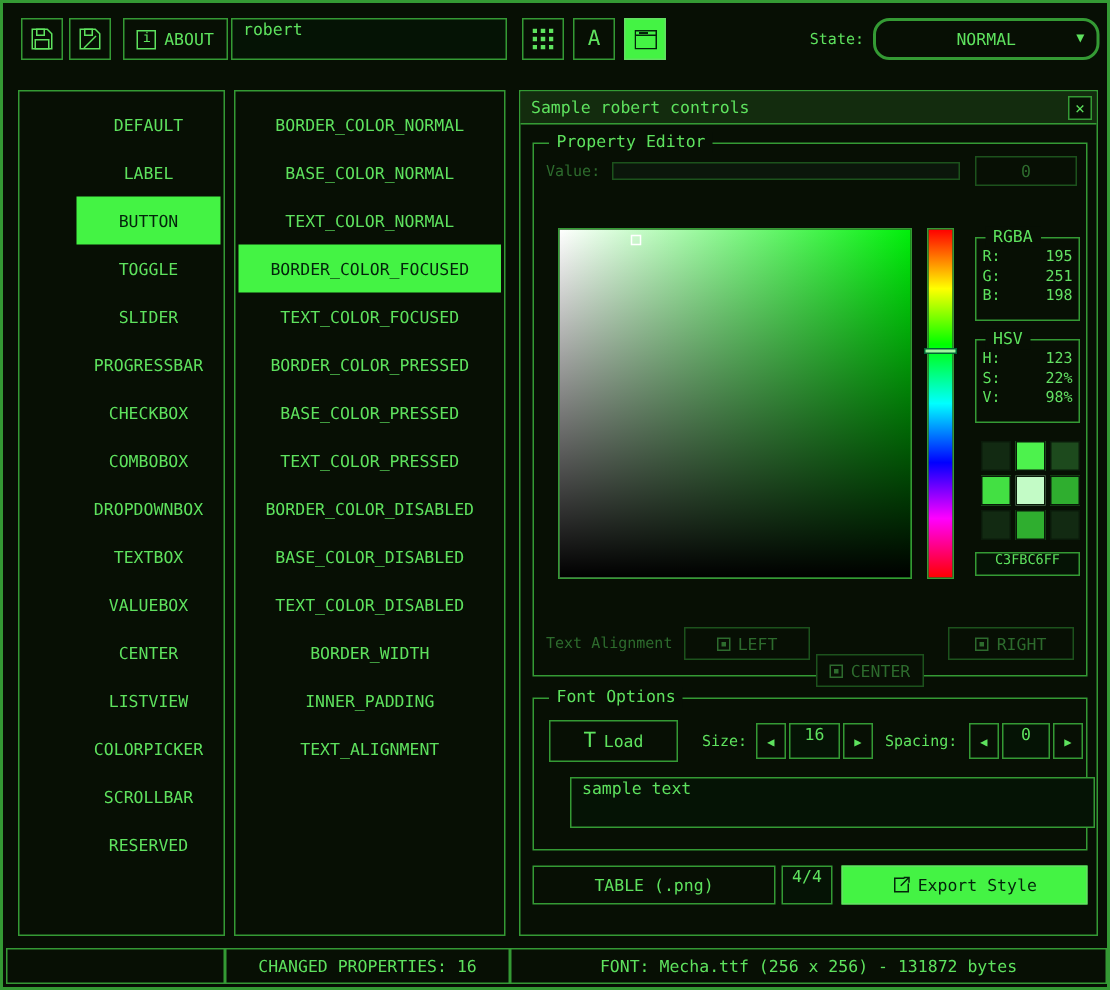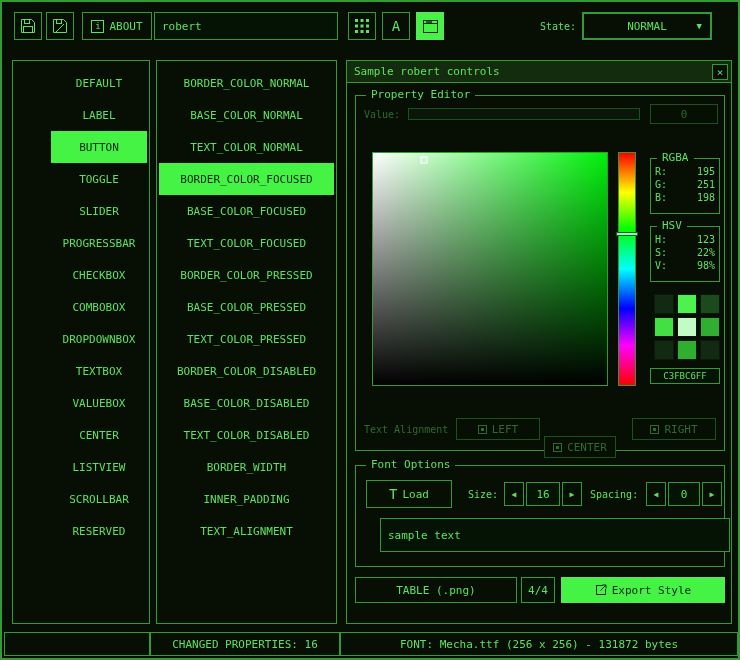--- a/index.html
+++ b/index.html
@@ -11,21 +11,21 @@
   body{margin:0;width:740px;height:660px;background:#000;
        font-family:"DejaVu Sans Mono","DejaVu Sans",monospace;}
   .window{position:absolute;left:0;top:0;width:740px;height:660px;
           background:var(--bg);border:2px solid var(--frame);overflow:hidden;}
   .abs{position:absolute;}
   .btn{border:1px solid var(--frame);background:var(--bg);color:var(--text);
        display:flex;align-items:center;justify-content:center;font-size:11px;gap:5px;cursor:pointer;}
   .btn.active{background:var(--accent);border-color:var(--bright);color:var(--accenttext);}
   .btn.dim{border-color:var(--framedim);color:var(--dim);}
   .inputbox{border:1px solid var(--frame);background:var(--input);color:var(--text);
-       display:flex;align-items:center;padding:0 7px;font-size:11px;}
+       display:flex;padding:0 7px;font-size:11px;}
   .label{color:var(--text);font-size:10px;display:flex;align-items:center;}
   .label.dim{color:var(--dim);}
   .list-panel{border:1px solid var(--frame);padding-top:6px;}
   .list-item{height:32px;display:flex;align-items:center;justify-content:center;
        color:var(--text);font-size:11px;cursor:pointer;}
   .list-item.selected{background:var(--accent);color:var(--accenttext);margin:0 2px;}
   .groupbox{position:absolute;border:1px solid var(--frame);}
   .gtitle{position:absolute;top:-8px;left:10px;background:var(--bg);padding:0 5px;
        font-size:11px;color:var(--text);line-height:14px;}
   .titlebar{position:absolute;left:0;top:0;right:0;height:22px;background:var(--title);
@@ -105,49 +105,49 @@
   <div class="btn active abs" style="left:414px;top:10px;width:28px;height:28px;">
     <span>
       <svg width="15" height="13" viewBox="0 0 15 13" fill="none" stroke="currentColor">
         <rect x="0.5" y="0.5" width="14" height="12"></rect>
           <path d="M0.5 3.5h14"></path>
           <path d="M3 2h6" stroke-width="1.4"></path>
       </svg>
     </span>
   </div>
   <div class="label abs" style="left:480px;top:10px;width:94px;height:28px;justify-content:flex-end;">State:</div>
-  <div class="btn abs" style="left:580px;top:10px;width:130px;height:28px;border-width:2px;position:absolute;">
+  <div class="btn abs" style="left:580px;top:10px;width:151px;height:28px;border-width:2px;position:absolute;border-radius:11px;">
     <span>NORMAL</span>
     <span class="abs" style="right:8px;font-size:9px;">▼</span>
   </div>
 
   <div class="list-panel abs" id="controls-list" style="left:10px;top:58px;width:138px;height:564px;padding-left:36px;">
       <div class="list-item">DEFAULT</div>
       <div class="list-item">LABEL</div>
       <div class="list-item selected">BUTTON</div>
       <div class="list-item">TOGGLE</div>
       <div class="list-item">SLIDER</div>
       <div class="list-item">PROGRESSBAR</div>
       <div class="list-item">CHECKBOX</div>
       <div class="list-item">COMBOBOX</div>
       <div class="list-item">DROPDOWNBOX</div>
       <div class="list-item">TEXTBOX</div>
       <div class="list-item">VALUEBOX</div>
       <div class="list-item">CENTER</div>
       <div class="list-item">LISTVIEW</div>
+      <div class="list-item">COLORPICKER</div>
       <div class="list-item">SCROLLBAR</div>
       <div class="list-item">RESERVED</div>
     </div>
 
   <div class="list-panel abs" id="properties-list" style="left:154px;top:58px;width:181px;height:564px;">
       <div class="list-item">BORDER_COLOR_NORMAL</div>
       <div class="list-item">BASE_COLOR_NORMAL</div>
       <div class="list-item">TEXT_COLOR_NORMAL</div>
       <div class="list-item selected">BORDER_COLOR_FOCUSED</div>
-      <div class="list-item">BASE_COLOR_FOCUSED</div>
       <div class="list-item">TEXT_COLOR_FOCUSED</div>
       <div class="list-item">BORDER_COLOR_PRESSED</div>
       <div class="list-item">BASE_COLOR_PRESSED</div>
       <div class="list-item">TEXT_COLOR_PRESSED</div>
       <div class="list-item">BORDER_COLOR_DISABLED</div>
       <div class="list-item">BASE_COLOR_DISABLED</div>
       <div class="list-item">TEXT_COLOR_DISABLED</div>
       <div class="list-item">BORDER_WIDTH</div>
       <div class="list-item">INNER_PADDING</div>
       <div class="list-item">TEXT_ALIGNMENT</div>

